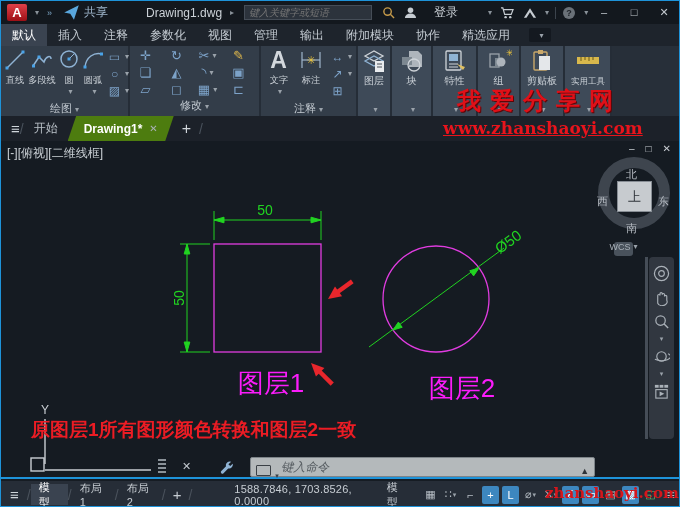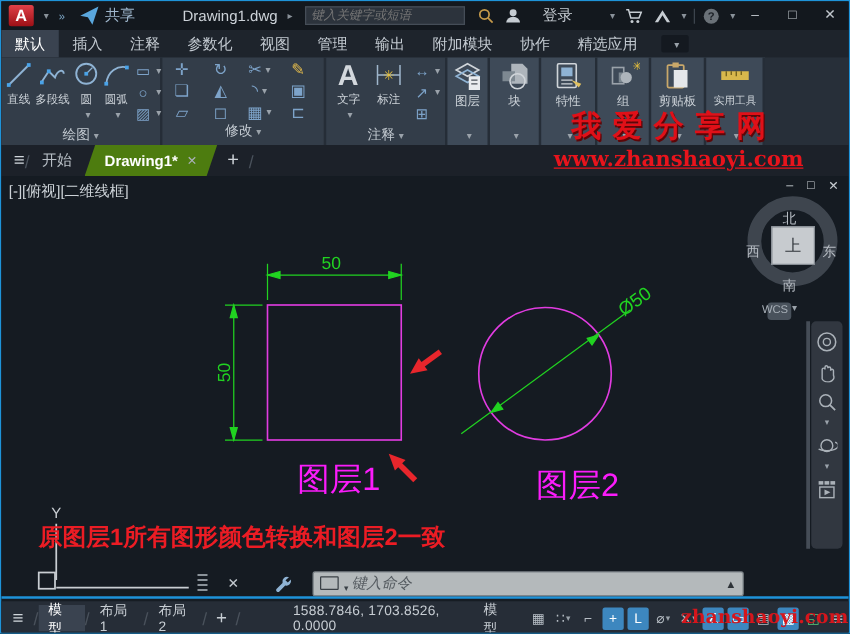--- a/index.html
+++ b/index.html
@@ -95,21 +95,21 @@
           border-radius:4px;display:flex;flex-direction:column;align-items:center;padding-top:8px;gap:7px;}
   .nav-ic{width:17px;height:17px;}
   .scrollstrip{position:absolute;left:644px;top:116px;width:3px;height:182px;background:#454d57;}
   
   .cmdbar{position:absolute;left:157px;top:314px;height:23px;display:flex;align-items:center;z-index:30;}
   .grip{width:8px;height:16px;margin-right:16px;
         background:repeating-linear-gradient(180deg,#8a9299 0 2px,transparent 2px 4px);}
   .cmd-x{color:#c3c9cf;font-size:11px;margin-right:28px;}
   .cmd-x::after{content:"✕";}
   .cmdfield{width:345px;height:20px;margin-left:16px;background:#b4b9bb;border:1px solid #7d8489;border-radius:2px;
-            display:flex;align-items:center;padding:0 5px;}
+            display:flex;align-items:flex-end;padding:0 5px;}
   .cf-ic{width:15px;height:11px;border:1px solid #3a4046;border-radius:1px;margin-right:2px;}
   .cf-ic.dn::after{font-size:7px;color:#3a4046;position:relative;top:-2px;left:15px;}
   .cf-text{flex:1;margin-left:8px;color:#555b60;font-size:12px;font-style:italic;}
   .cf-up{color:#2e3338;font-size:9px;}
   .cf-up::after{content:"▲";}
   
   .statusbar{position:absolute;left:0;top:480px;right:0;height:27px;background:#262d37;
              display:flex;align-items:center;color:#c7cdd3;font-size:11px;}
   .sb-menu{margin:0 8px 0 9px;font-size:15px;color:#cfd5da;}
   .sb-tab{padding:0 8px;height:21px;display:flex;align-items:center;}

